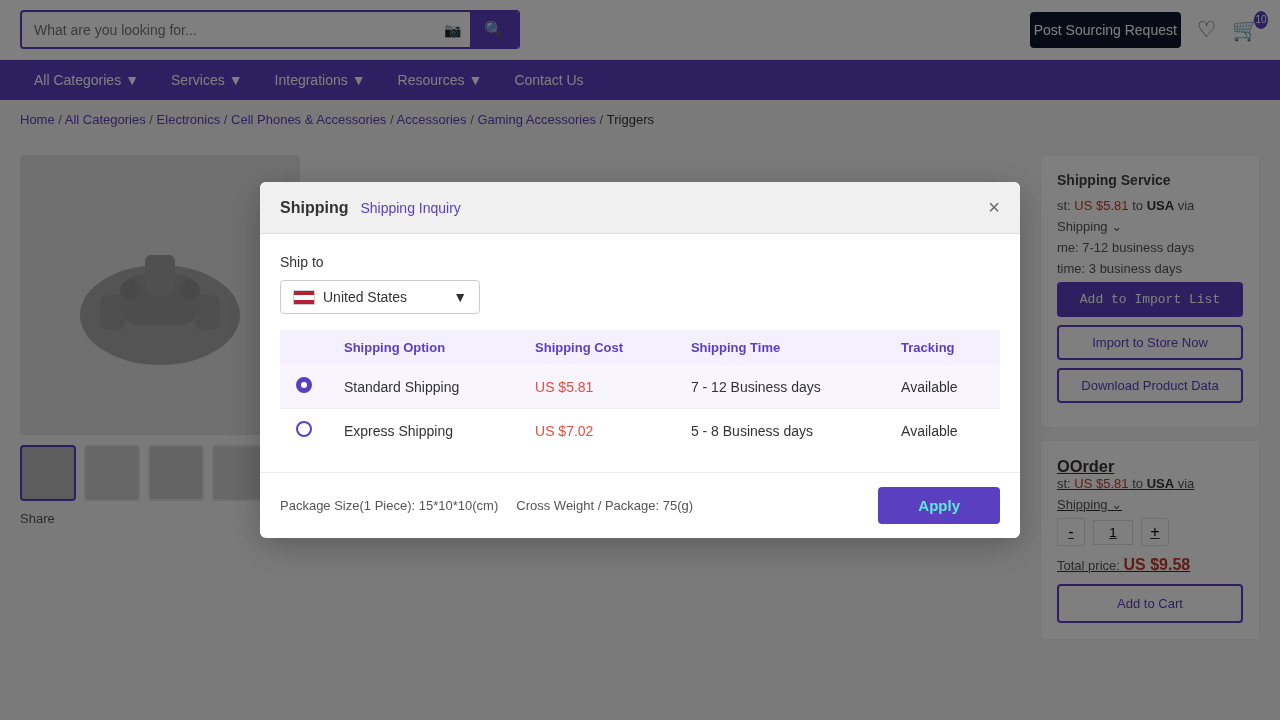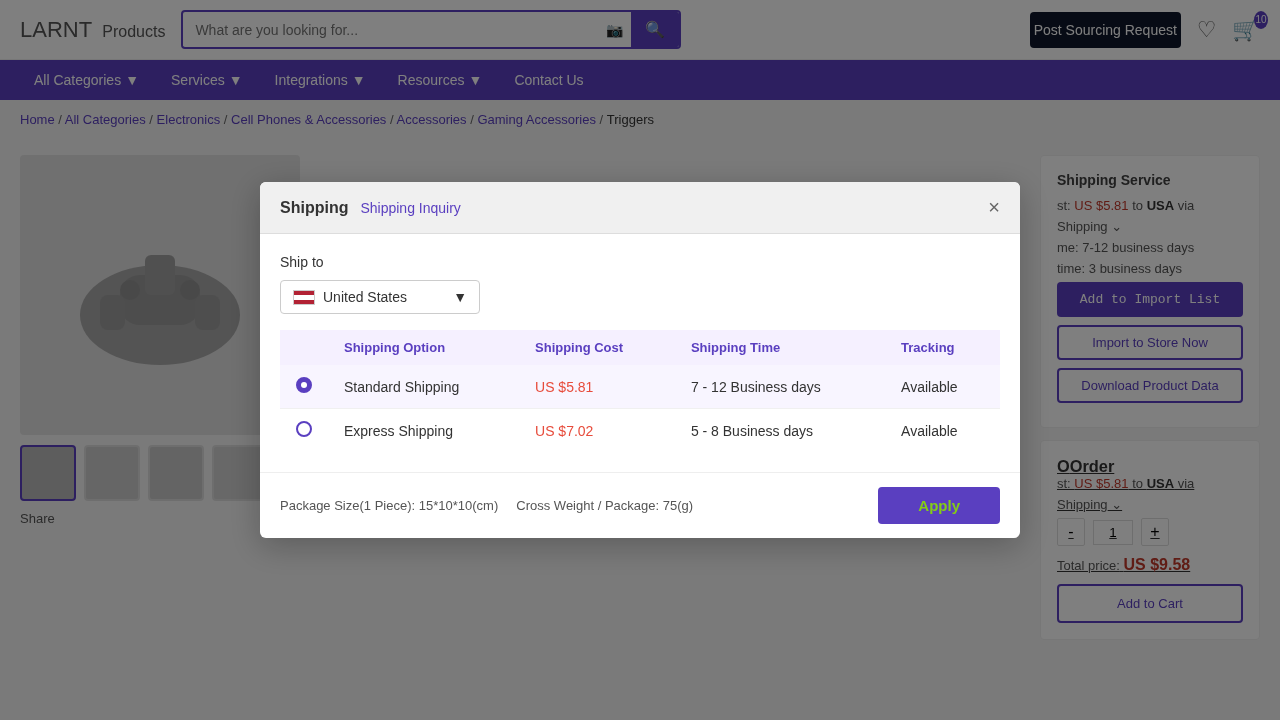--- a/index.html
+++ b/index.html
@@ -72,30 +72,26 @@
     .shipping-table td { padding: 12px 16px; font-size: 14px; border-bottom: 1px solid #f0f0f0; }
     .shipping-table tr:last-child td { border-bottom: none; }
     .shipping-table tr.selected { background: #f8f5ff; }
     .cost-red { color: #e74c3c; font-size: 14px; }
     .radio-cell { width: 30px; }
     .radio-btn { width: 16px; height: 16px; border-radius: 50%; border: 2px solid #5a3fc0; display: inline-block; position: relative; cursor: pointer; }
     .radio-btn.checked { background: #5a3fc0; }
     .radio-btn.checked::after { content: ''; position: absolute; top: 3px; left: 3px; width: 6px; height: 6px; background: #fff; border-radius: 50%; }
     .modal-footer { padding: 14px 20px; border-top: 1px solid #eee; display: flex; align-items: center; justify-content: space-between; }
     .package-info { font-size: 13px; color: #555; }
-    .apply-btn { background: #5a3fc0; color: #84cc16; border: none; padding: 10px 40px; border-radius: 4px; cursor: pointer; font-size: 15px; font-weight: bold; }
+    .apply-btn { background: #5a3fc0; color: #5eead4; border: none; padding: 10px 40px; border-radius: 4px; cursor: pointer; font-size: 15px; font-weight: bold; }
   </style>
 </head>
 <body>
 
 <div class="header">
-  <div class="logo">
-    <span>LARNT</span>
-    <span style="font-size:16px;font-weight:400;color:#555;margin-left:4px;">Products</span>
-  </div>
   <div class="search-bar">
     <input type="text" placeholder="What are you looking for..." style="">
     <button class="camera-icon">📷</button>
     <button class="search-icon-btn">🔍</button>
   </div>
   <div class="header-actions">
     <button class="post-sourcing-btn">Post Sourcing Request</button>
     <div class="wishlist-icon" style="position:relative;">
       ♡
     </div>

